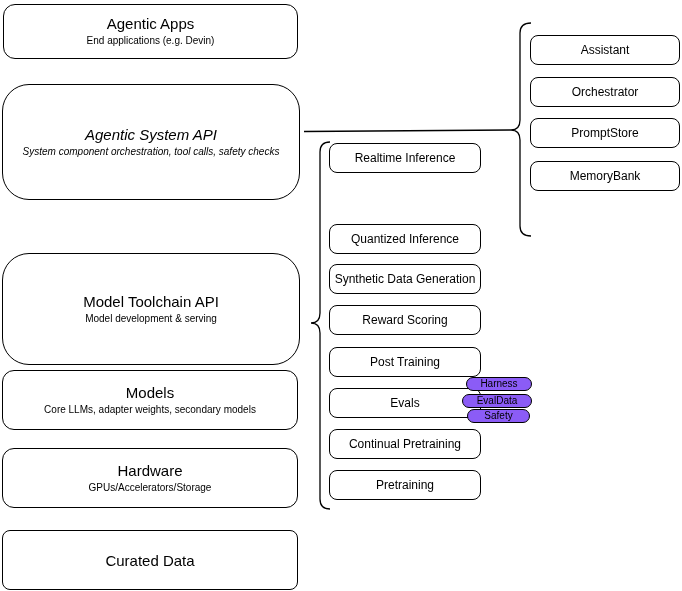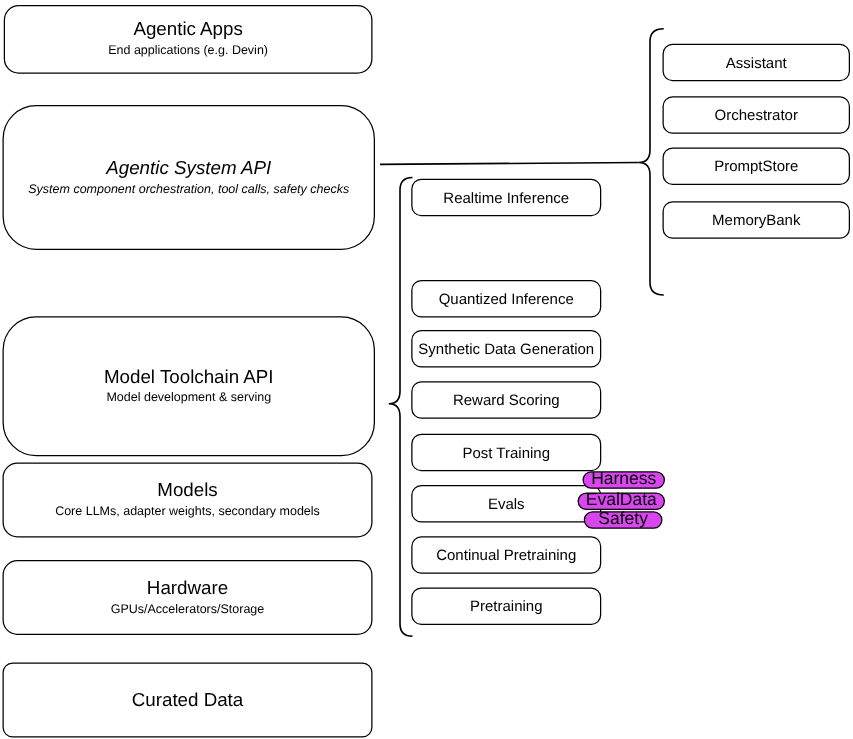--- a/index.html
+++ b/index.html
@@ -30,26 +30,26 @@
     text-align: center;
     z-index: 2;
   }
   .lbox .title { font-size: 15px; line-height: 15px; white-space: nowrap; }
   .lbox .subtitle { font-size: 10px; line-height: 12px; margin-top: 4px; white-space: nowrap; text-align: right; }
   .mbox, .rbox { font-size: 12px; white-space: nowrap; }
   .pill {
     position: absolute;
     box-sizing: border-box;
     border: 1.2px solid #000000;
-    background: #d946ef;
+    background: #8b5cf6;
     border-radius: 8px;
     display: flex;
-    align-items: flex-end;
+    align-items: flex-start;
     justify-content: center;
-    font-size: 14px;
+    font-size: 10px;
     white-space: nowrap;
     z-index: 3;
   }
 </style>
 </head>
 <body>
 
 <div class="canvas">
 
   <svg class="overlay" viewBox="0 0 682 591" xmlns="http://www.w3.org/2000/svg">

